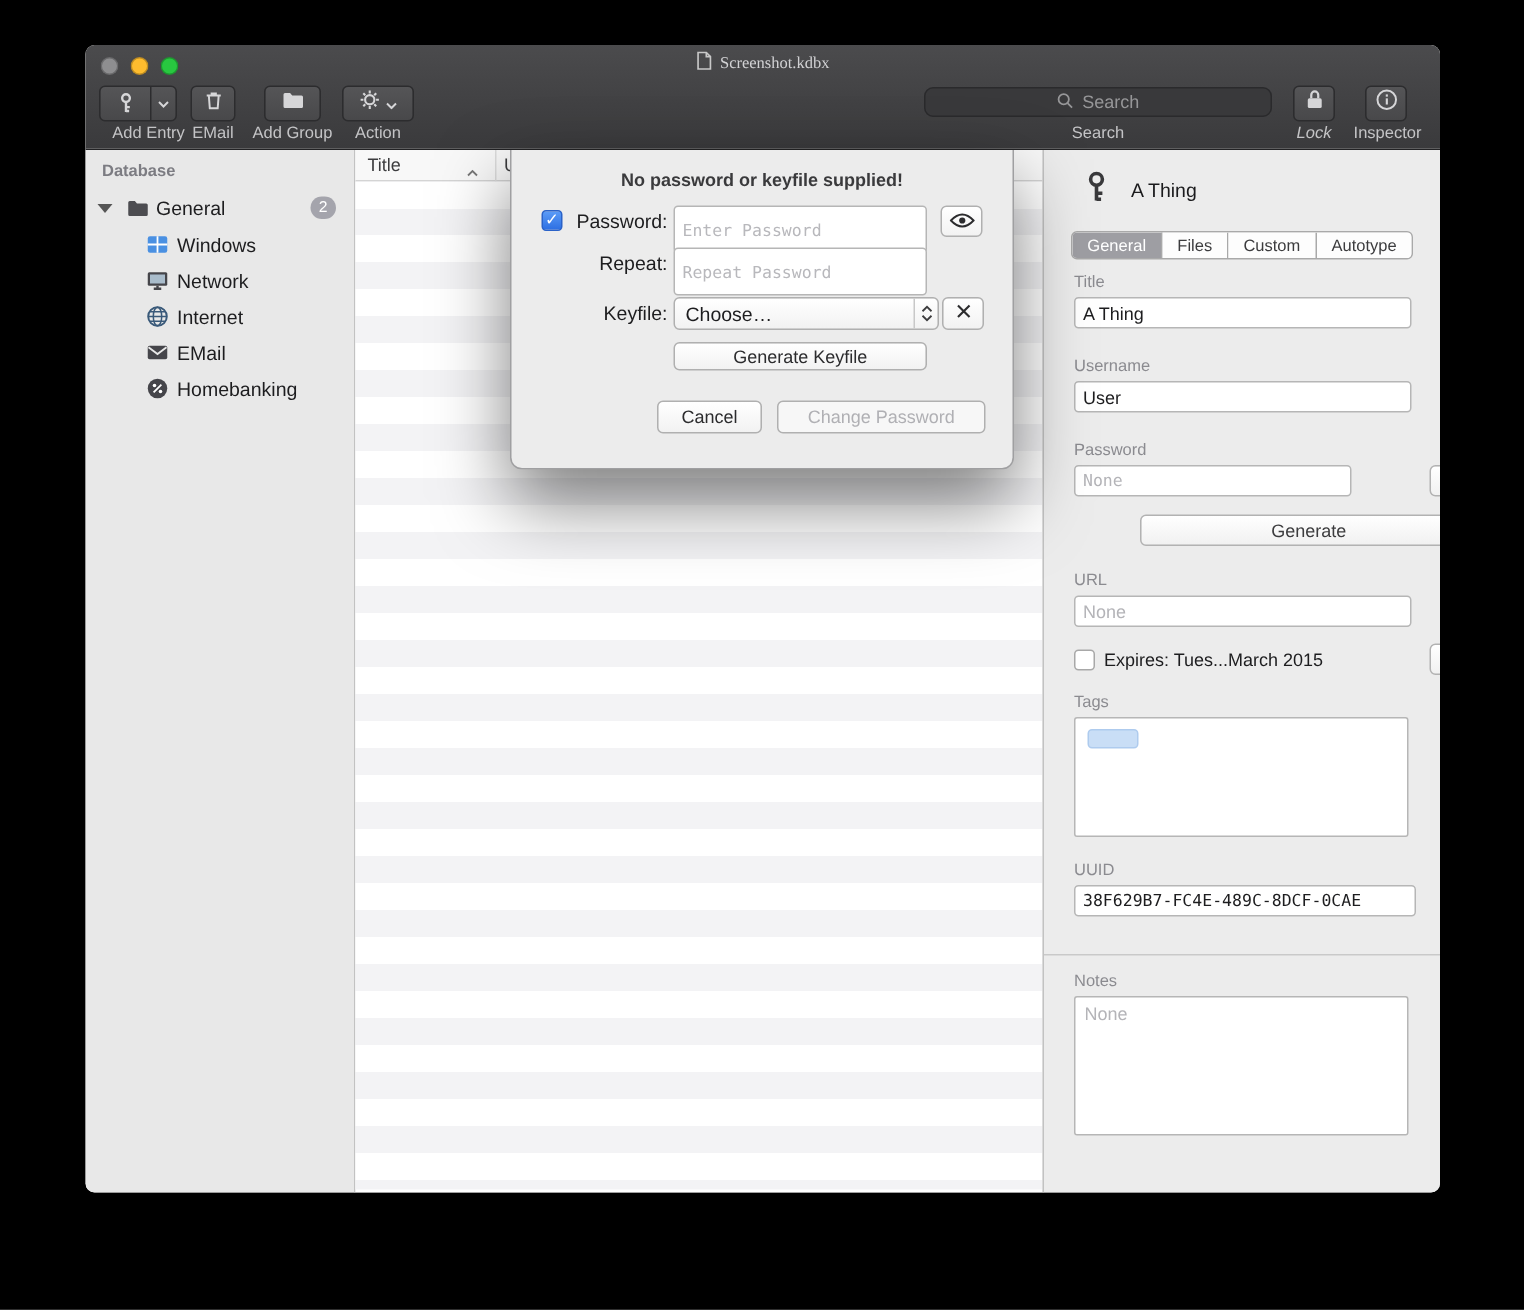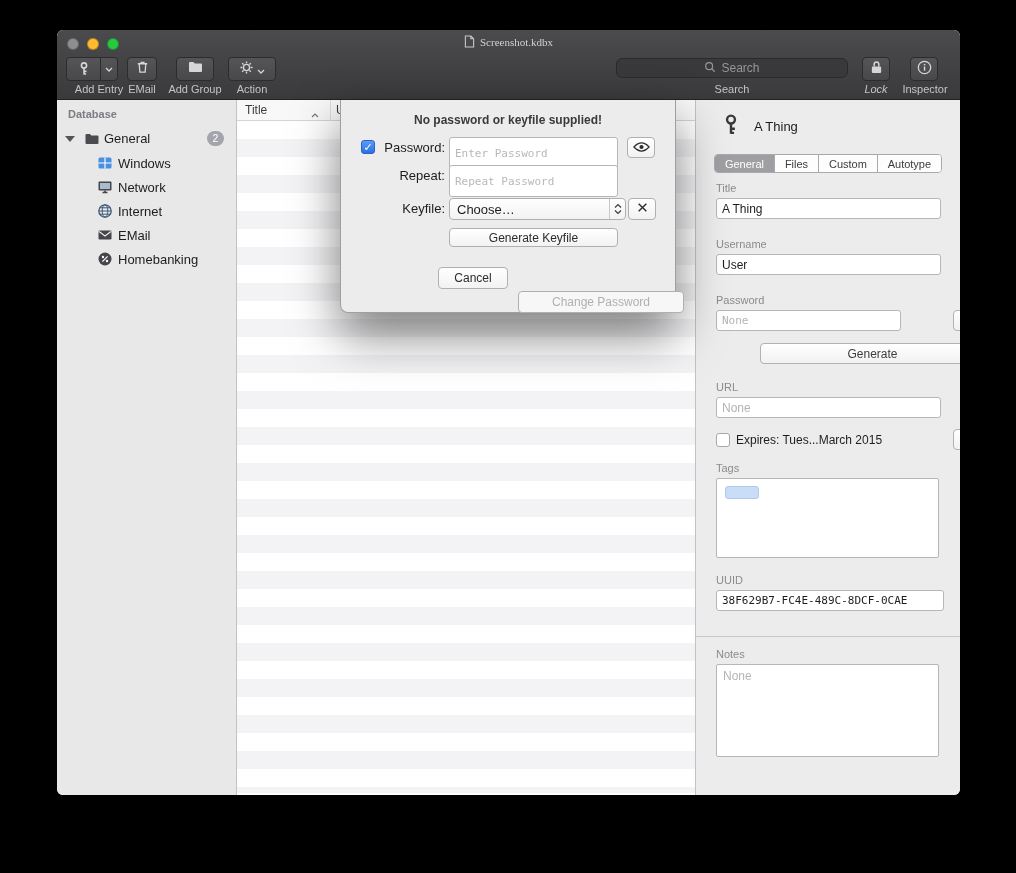--- a/index.html
+++ b/index.html
@@ -403,17 +403,17 @@
         <span>
           <svg width="11" height="11" viewBox="0 0 10 10">
               <path d="M1.5 1.5 L8.5 8.5 M8.5 1.5 L1.5 8.5" stroke="#2c2c2e" stroke-width="1.3"></path>
             </svg>
         </span>
       </div>
 
       <div class="sbtn" style="left:108px; top:128px; width:169px; height:19px;">Generate Keyfile</div>
 
       <div class="sbtn" style="left:97px; top:167px; width:70px; height:22px;">Cancel</div>
-      <div class="sbtn disabled" style="left:177px; top:167px; width:166px; height:22px;margin-top:24px;">Change Password</div>
+      <div class="sbtn disabled" style="left:177px; top:167px; width:139px; height:22px;">Change Password</div>
     </div>
 
   </div>
 </div>
 
 </body></html>

